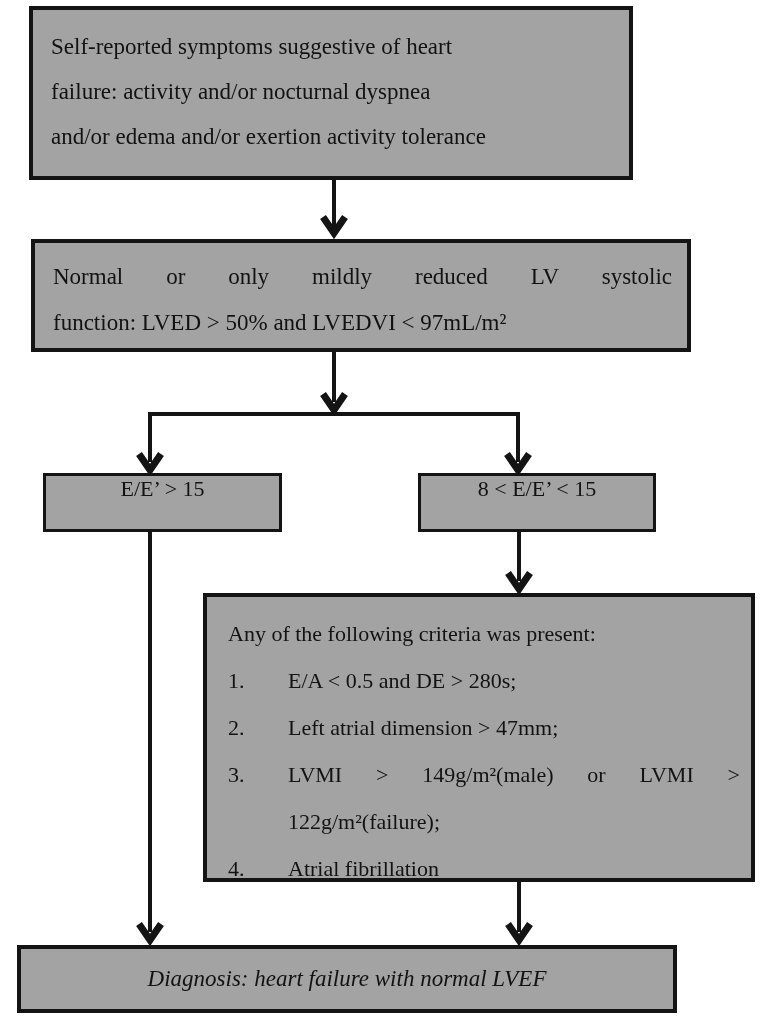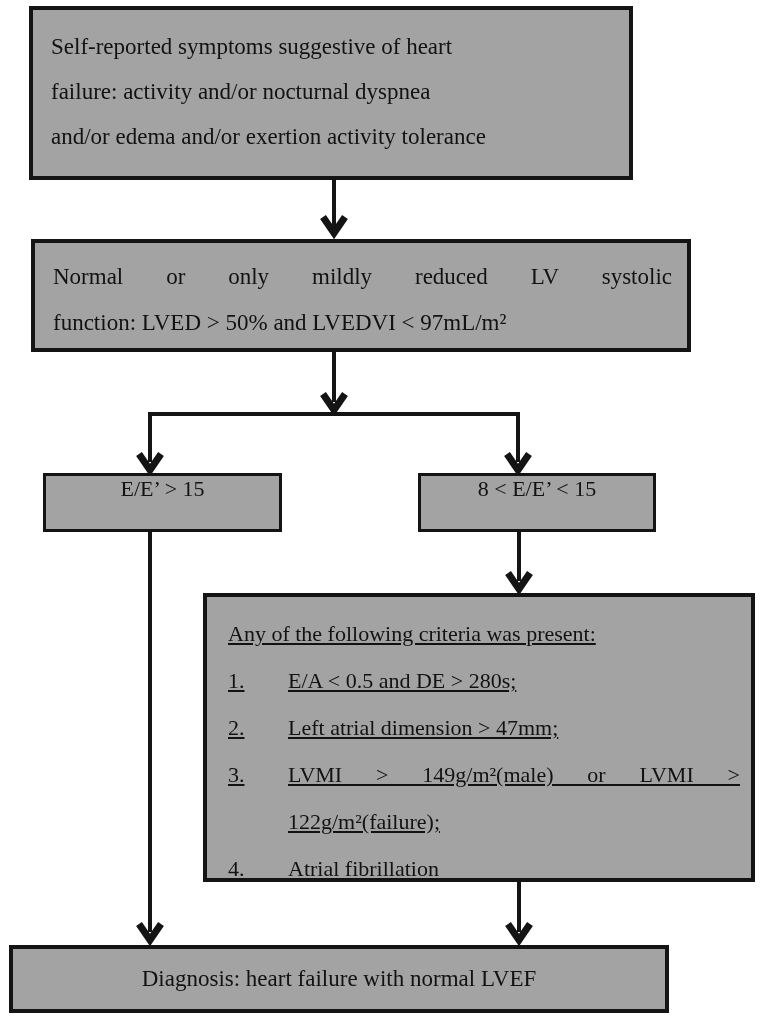--- a/index.html
+++ b/index.html
@@ -42,29 +42,30 @@
     top: 473px; height: 59px;
     display: flex; align-items: flex-start; justify-content: center;
     font-size: 22px;
     border-width: 3px;
   }
   .box-ee-high { left: 43px;  width: 239px; }
   .box-ee-mid  { left: 385px; width: 238px; margin-left: 33px; }
   .box-criteria {
     left: 203px; top: 593px; width: 552px; height: 289px;
     padding: 13px 11px 12px 21px;
-    font-size: 22px; line-height: 47px; text-decoration: underline;
+    font-size: 22px; line-height: 47px;
   }
   .criteria-row { display: flex; }
   .criteria-num { flex: 0 0 60px; }
   .criteria-text { flex: 1 1 auto; }
   .box-diagnosis {
-    left: 9px; top: 945px; width: 660px; height: 68px;
+    left: 17px; top: 945px; width: 660px; height: 68px;
     display: flex; align-items: center; justify-content: center;
     font-size: 23px;
+    font-style: italic;
   }
 </style>
 </head>
 <body>
 
 <div class="canvas">
 
   <svg class="connectors" viewBox="0 0 763 1024" xmlns="http://www.w3.org/2000/svg">
 
     <path class="shaft" d="M334 180 L334 227"></path>

